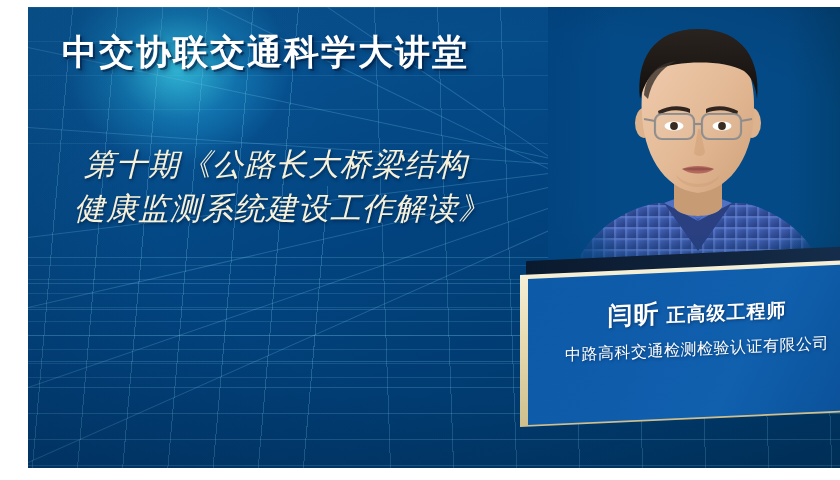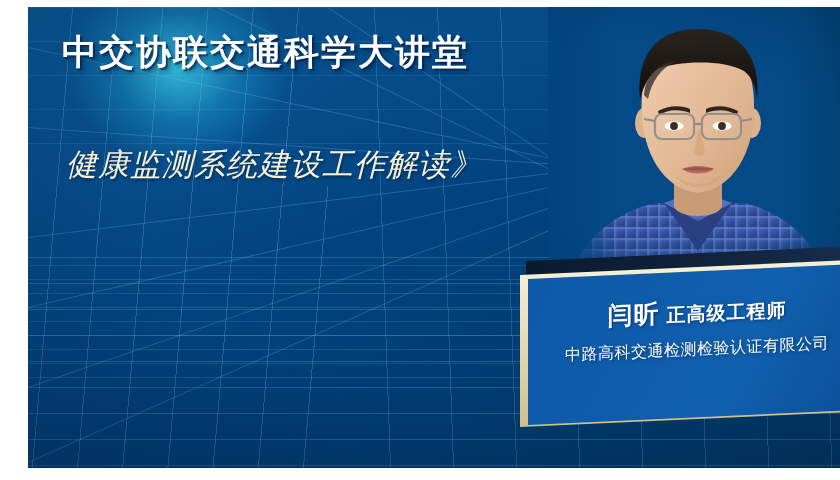--- a/index.html
+++ b/index.html
@@ -97,21 +97,21 @@
   #subtitle{
     position:absolute;left:36px;top:136px;width:520px;
   }
   .sub-line{
     font-size:31px;font-weight:500;font-style:italic;
     color:#f6f1d8;letter-spacing:1px;line-height:1.42;
     text-shadow:1px 2px 3px rgba(0,20,50,0.55);
     white-space:nowrap;
   }
   #sub-line-1{padding-left:20px;}
-  #sub-line-2{padding-left:2px;}
+  #sub-line-2{padding-left:2px;margin-left:8px;}
 
   
   #live-row{
     position:absolute;left:34px;top:329px;
     font-size:29px;font-weight:bold;white-space:nowrap;
     text-shadow:1px 2px 4px rgba(0,20,50,0.6);
   }
   #live-label{color:#ffffff;}
   #live-value{color:#2bb6ea;}
 
@@ -254,20 +254,21 @@
         <rect x="0" y="0" width="300" height="290" fill="url(#bgfade)"></rect>
       </svg>
       <div id="portrait-fade"></div>
     </div>
 
     <div id="vignette"></div>
 
     <div id="headline">中交协联交通科学大讲堂</div>
 
     <div id="subtitle">
+      <div class="sub-line" id="sub-line-1">第十期《公路长大桥梁结构</div>
       <div class="sub-line" id="sub-line-2">健康监测系统建设工作解读》</div>
     </div>
 
 
     <div id="speaker-panel-wrap">
       <div id="panel-dark-edge"></div>
       <div id="panel-gold"></div>
       <div id="panel-body"></div>
       <div id="panel-text">
         <div id="speaker-line">

